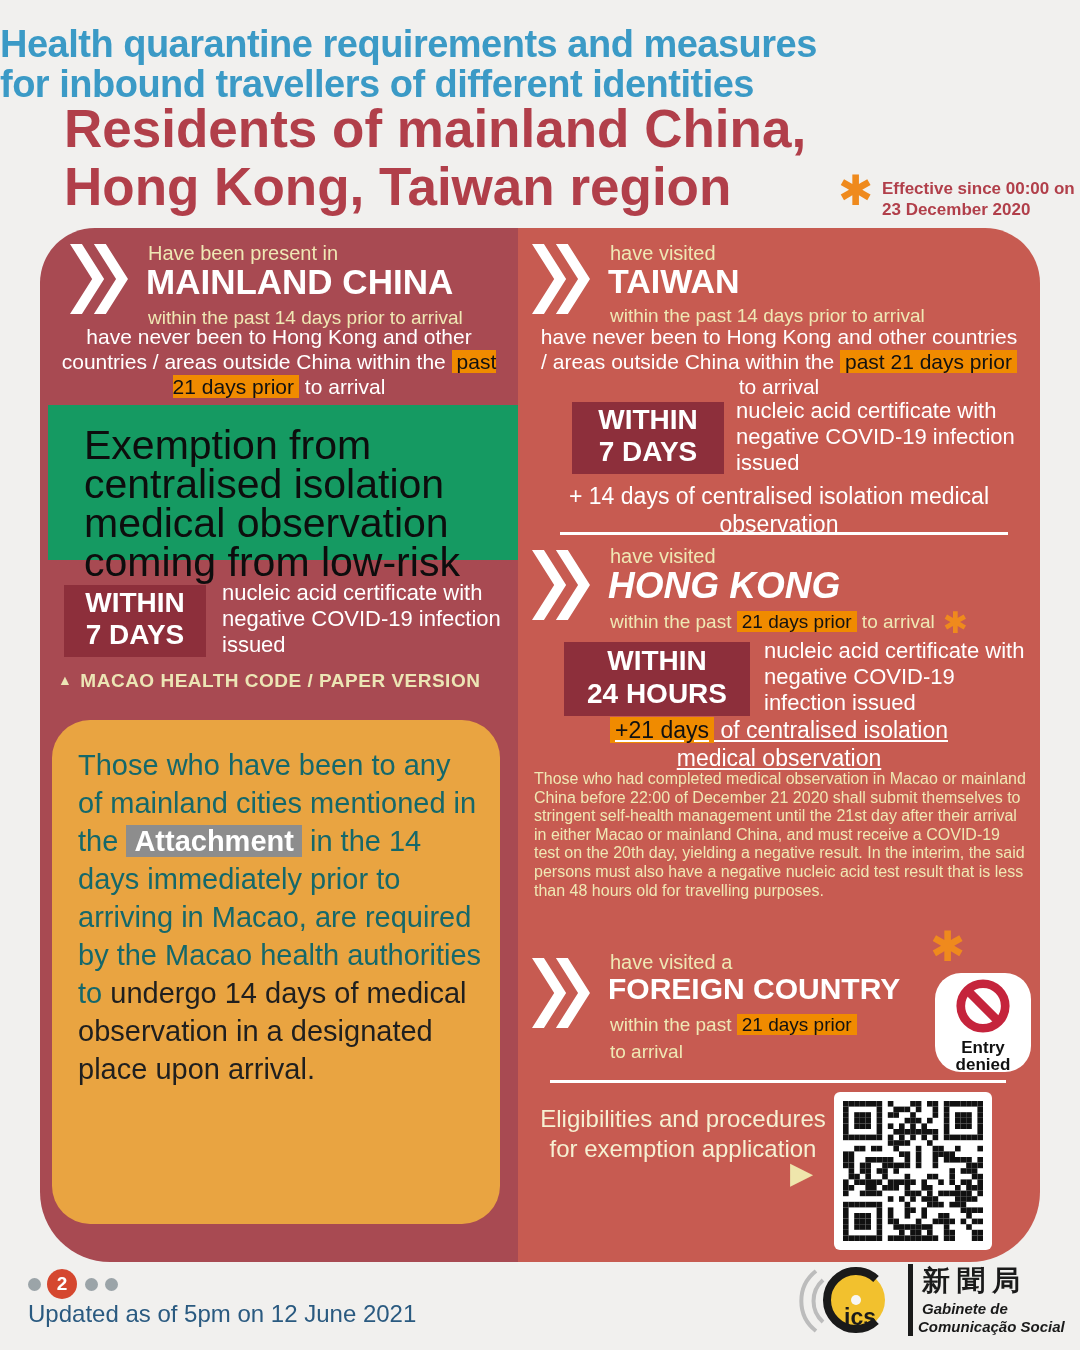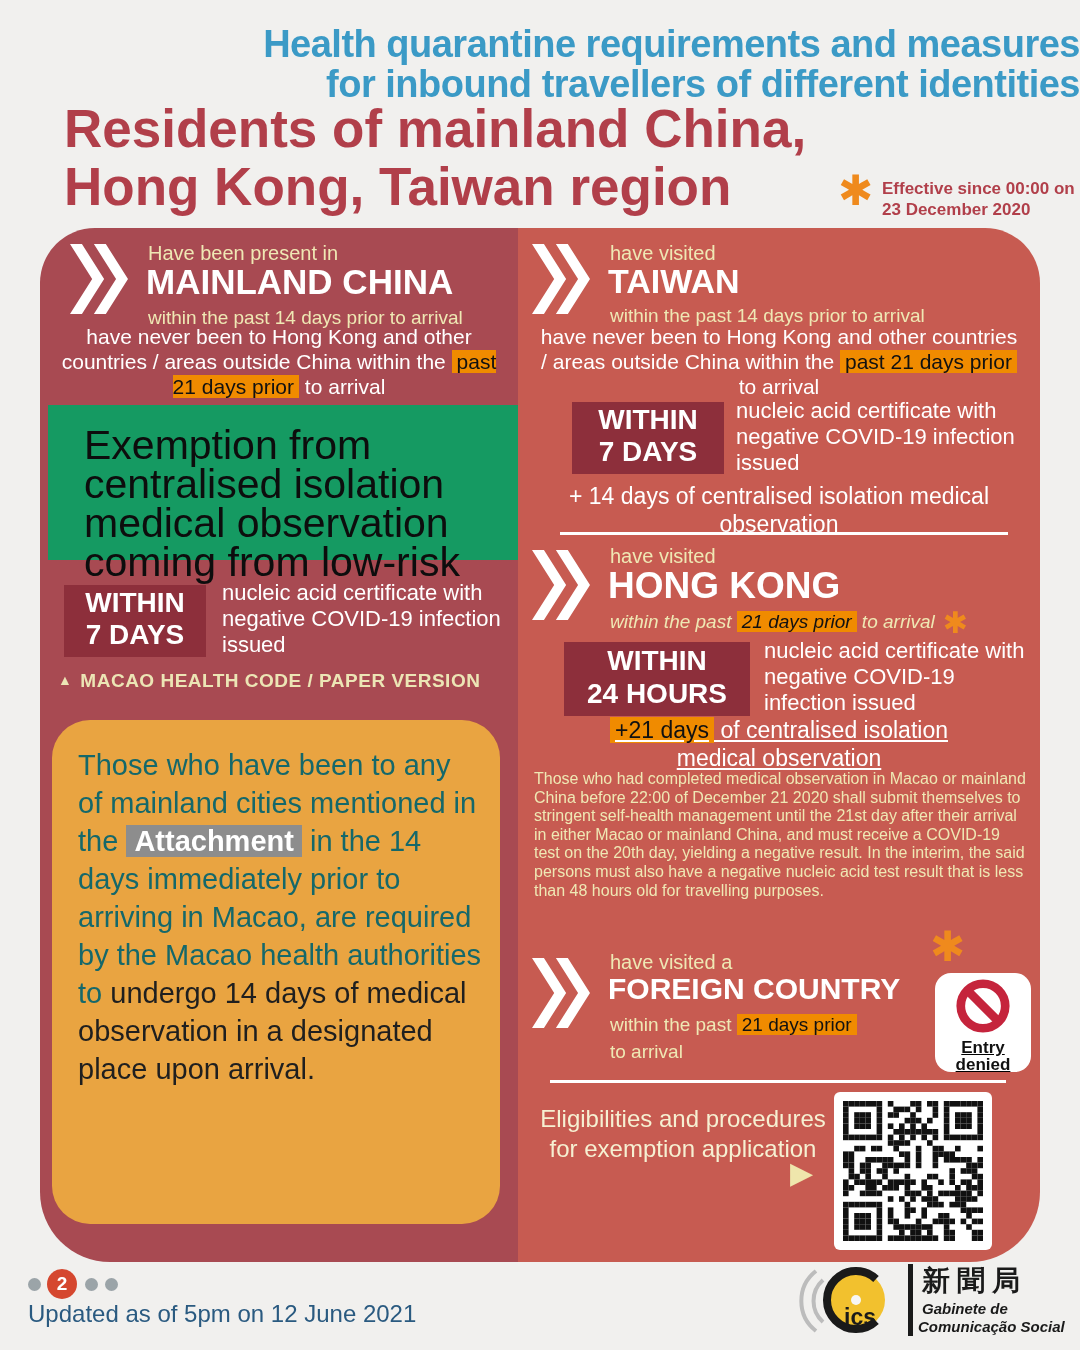--- a/index.html
+++ b/index.html
@@ -1,21 +1,21 @@
 <!DOCTYPE html>
 <html><head>
 <meta charset="utf-8">
 <style>
   html,body{margin:0;padding:0;}
   .poster{position:relative;width:1080px;height:1350px;background:#f1f0ee;
     font-family:"Liberation Sans","DejaVu Sans",sans-serif;overflow:hidden;}
   .abs{position:absolute;}
 
   
-  .title-blue{top:24px;left:0;width:100%;text-align:right;color:#3b9ac6;
+  .title-blue{top:24px;left:0;width:100%;text-align:left;color:#3b9ac6;
     font-weight:bold;font-size:38px;line-height:40px;letter-spacing:-0.5px;}
   .subtitle{top:100px;left:64px;color:#b13f4a;font-weight:bold;font-size:53px;line-height:58px;}
   .eff-ast{top:170px;left:838px;color:#ef8a1d;font-size:42px;line-height:42px;}
   .effective{top:178px;left:882px;width:200px;color:#b13f4a;font-size:17px;
     font-weight:bold;line-height:21px;}
 
   
   .panel-left{top:228px;left:40px;width:478px;height:1034px;background:#a84a52;
     border-radius:55px 0 0 70px;}
   .panel-right{top:228px;left:518px;width:522px;height:1034px;background:#c75b51;
@@ -40,21 +40,21 @@
   .orange-box{background:#e9a441;border-radius:38px;padding:26px 18px 0 26px;
     font-size:29px;line-height:38px;}
   .orange-box .teal{color:#15686a;}
   .orange-box .att{background:#8d8d8d;color:#fff;font-weight:bold;padding:0 8px;}
   .orange-box .dark{color:#1f1f1f;}
 
   .footnote{color:#efe8b4;font-size:16px;line-height:18.6px;}
   .ast-inline{color:#ef8a1d;font-size:30px;vertical-align:-5px;margin-left:8px;}
   .big-ast{color:#ef8a1d;font-size:42px;line-height:42px;}
 
-  .entry-box{background:#fff;border-radius:16px;text-align:center;text-decoration:underline;}
+  .entry-box{background:#fff;border-radius:26px;text-align:center;}
   .entry-label{color:#111;font-weight:bold;font-size:17px;line-height:17px;}
 
   .elig{color:#f6f0d2;text-align:center;font-size:24px;line-height:30px;}
   .arrow{color:#efe6ac;font-size:30px;line-height:30px;}
   .qr-box{background:#fff;border-radius:6px;padding:9px;}
 
   
   .dot{width:13px;height:13px;border-radius:50%;background:#9ba4a8;}
   .page-badge{width:30px;height:30px;border-radius:50%;background:#d5472f;color:#fff;
     font-weight:bold;font-size:19px;text-align:center;line-height:30px;}
@@ -132,22 +132,22 @@
     <div class="abs req" style="left:218px;top:170px;width:290px;">nucleic acid certificate with negative COVID-19 infection issued</div>
     <div class="abs extra" style="left:51px;top:254px;width:420px;">+ 14 days of centralised isolation medical observation</div>
 
     <div class="abs divider" style="left:42px;top:304px;width:448px;"></div>
 
     <svg class="abs chev" style="left:14px;top:316px;" viewBox="0 0 68 82" fill="#ffffff">
       <polygon points="0,0 14,0 40,41 14,82 0,82 26,41"></polygon>
       <polygon points="28,0 42,0 68,41 42,82 28,82 54,41"></polygon>
     </svg>
     <div class="abs eyebrow" style="left:92px;top:317px;">have visited</div>
-    <div class="abs big-title" style="left:90px;top:339px;font-size:37px;">HONG KONG</div>
-    <div class="abs subnote" style="left:92px;top:382px;font-style:italic;">
+    <div class="abs big-title" style="left:90px;top:339px;font-size:37px;font-style:italic;">HONG KONG</div>
+    <div class="abs subnote" style="left:92px;top:382px;">
       <span>within the past </span><span class="hl">21 days prior</span><span> to arrival</span><span class="ast-inline">✱</span>
     </div>
 
     <div class="abs maroon-box" style="left:46px;top:414px;width:186px;height:72px;font-size:28px;line-height:33px;padding-top:2px;">
       <div>WITHIN</div>
       <div>24 HOURS</div>
     </div>
     <div class="abs req" style="left:246px;top:410px;width:270px;">nucleic acid certificate with negative COVID-19 infection issued</div>
 
     <div class="abs extra" style="left:51px;top:488px;width:420px;text-decoration:underline;">

